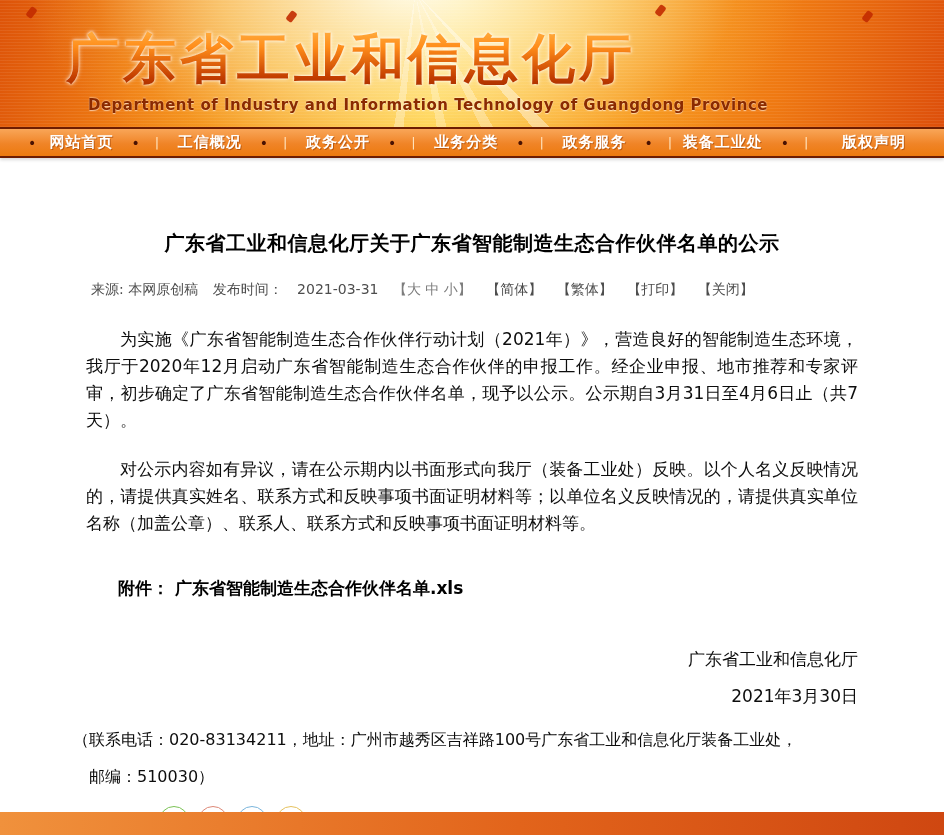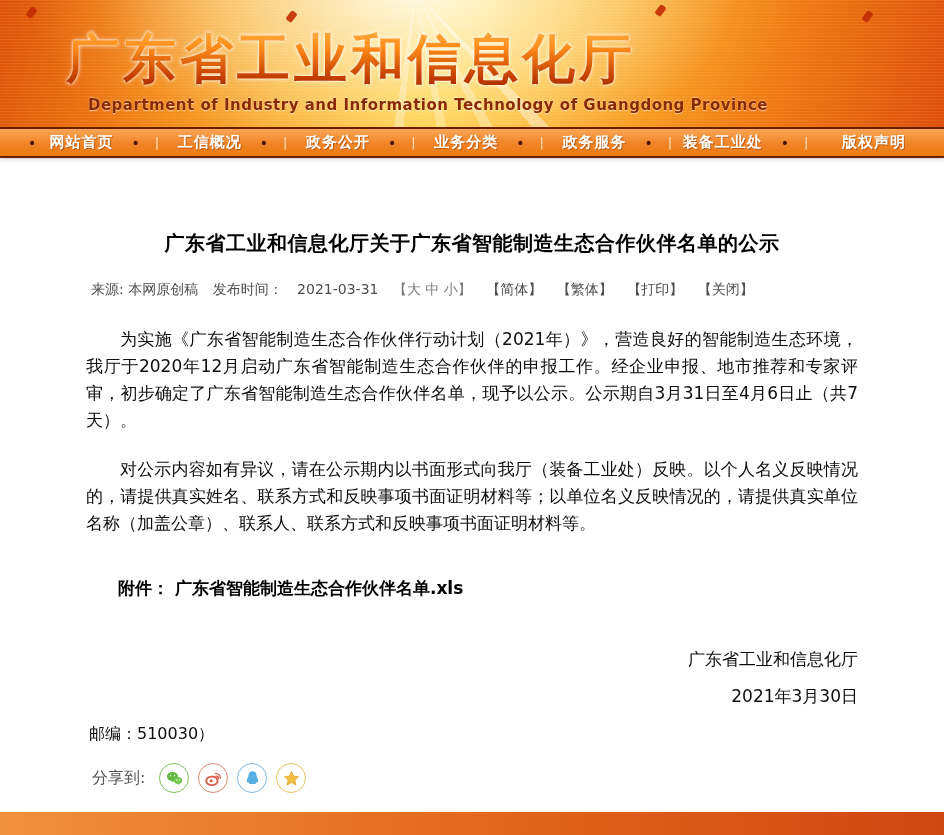--- a/index.html
+++ b/index.html
@@ -185,20 +185,21 @@
   <p class="para">为实施《广东省智能制造生态合作伙伴行动计划（2021年）》，营造良好的智能制造生态环境，我厅于2020年12月启动广东省智能制造生态合作伙伴的申报工作。经企业申报、地市推荐和专家评审，初步确定了广东省智能制造生态合作伙伴名单，现予以公示。公示期自3月31日至4月6日止（共7天）。</p>
   <p class="para">对公示内容如有异议，请在公示期内以书面形式向我厅（装备工业处）反映。以个人名义反映情况的，请提供真实姓名、联系方式和反映事项书面证明材料等；以单位名义反映情况的，请提供真实单位名称（加盖公章）、联系人、联系方式和反映事项书面证明材料等。</p>
 
   <div class="attachment-row">
     <a class="attachment-link">附件： 广东省智能制造生态合作伙伴名单.xls</a>
   </div>
 
   <div class="signature">广东省工业和信息化厅</div>
   <div class="sig-date">2021年3月30日</div>
 
+  <div class="contact-1">（联系电话：020-83134211，地址：广州市越秀区吉祥路100号广东省工业和信息化厅装备工业处，</div>
   <div class="contact-2">邮编：510030）</div>
 
   <div class="share-row">
     <span class="share-label">分享到:</span>
 
     <span class="share-btn share-wechat">
       <span>
         <svg viewBox="0 0 24 24">
           <ellipse cx="9.5" cy="9.5" rx="7" ry="5.8" fill="#62b942"></ellipse>
           <path d="M9 14.5 L8.2 17 L11.5 15" fill="#62b942"></path>

